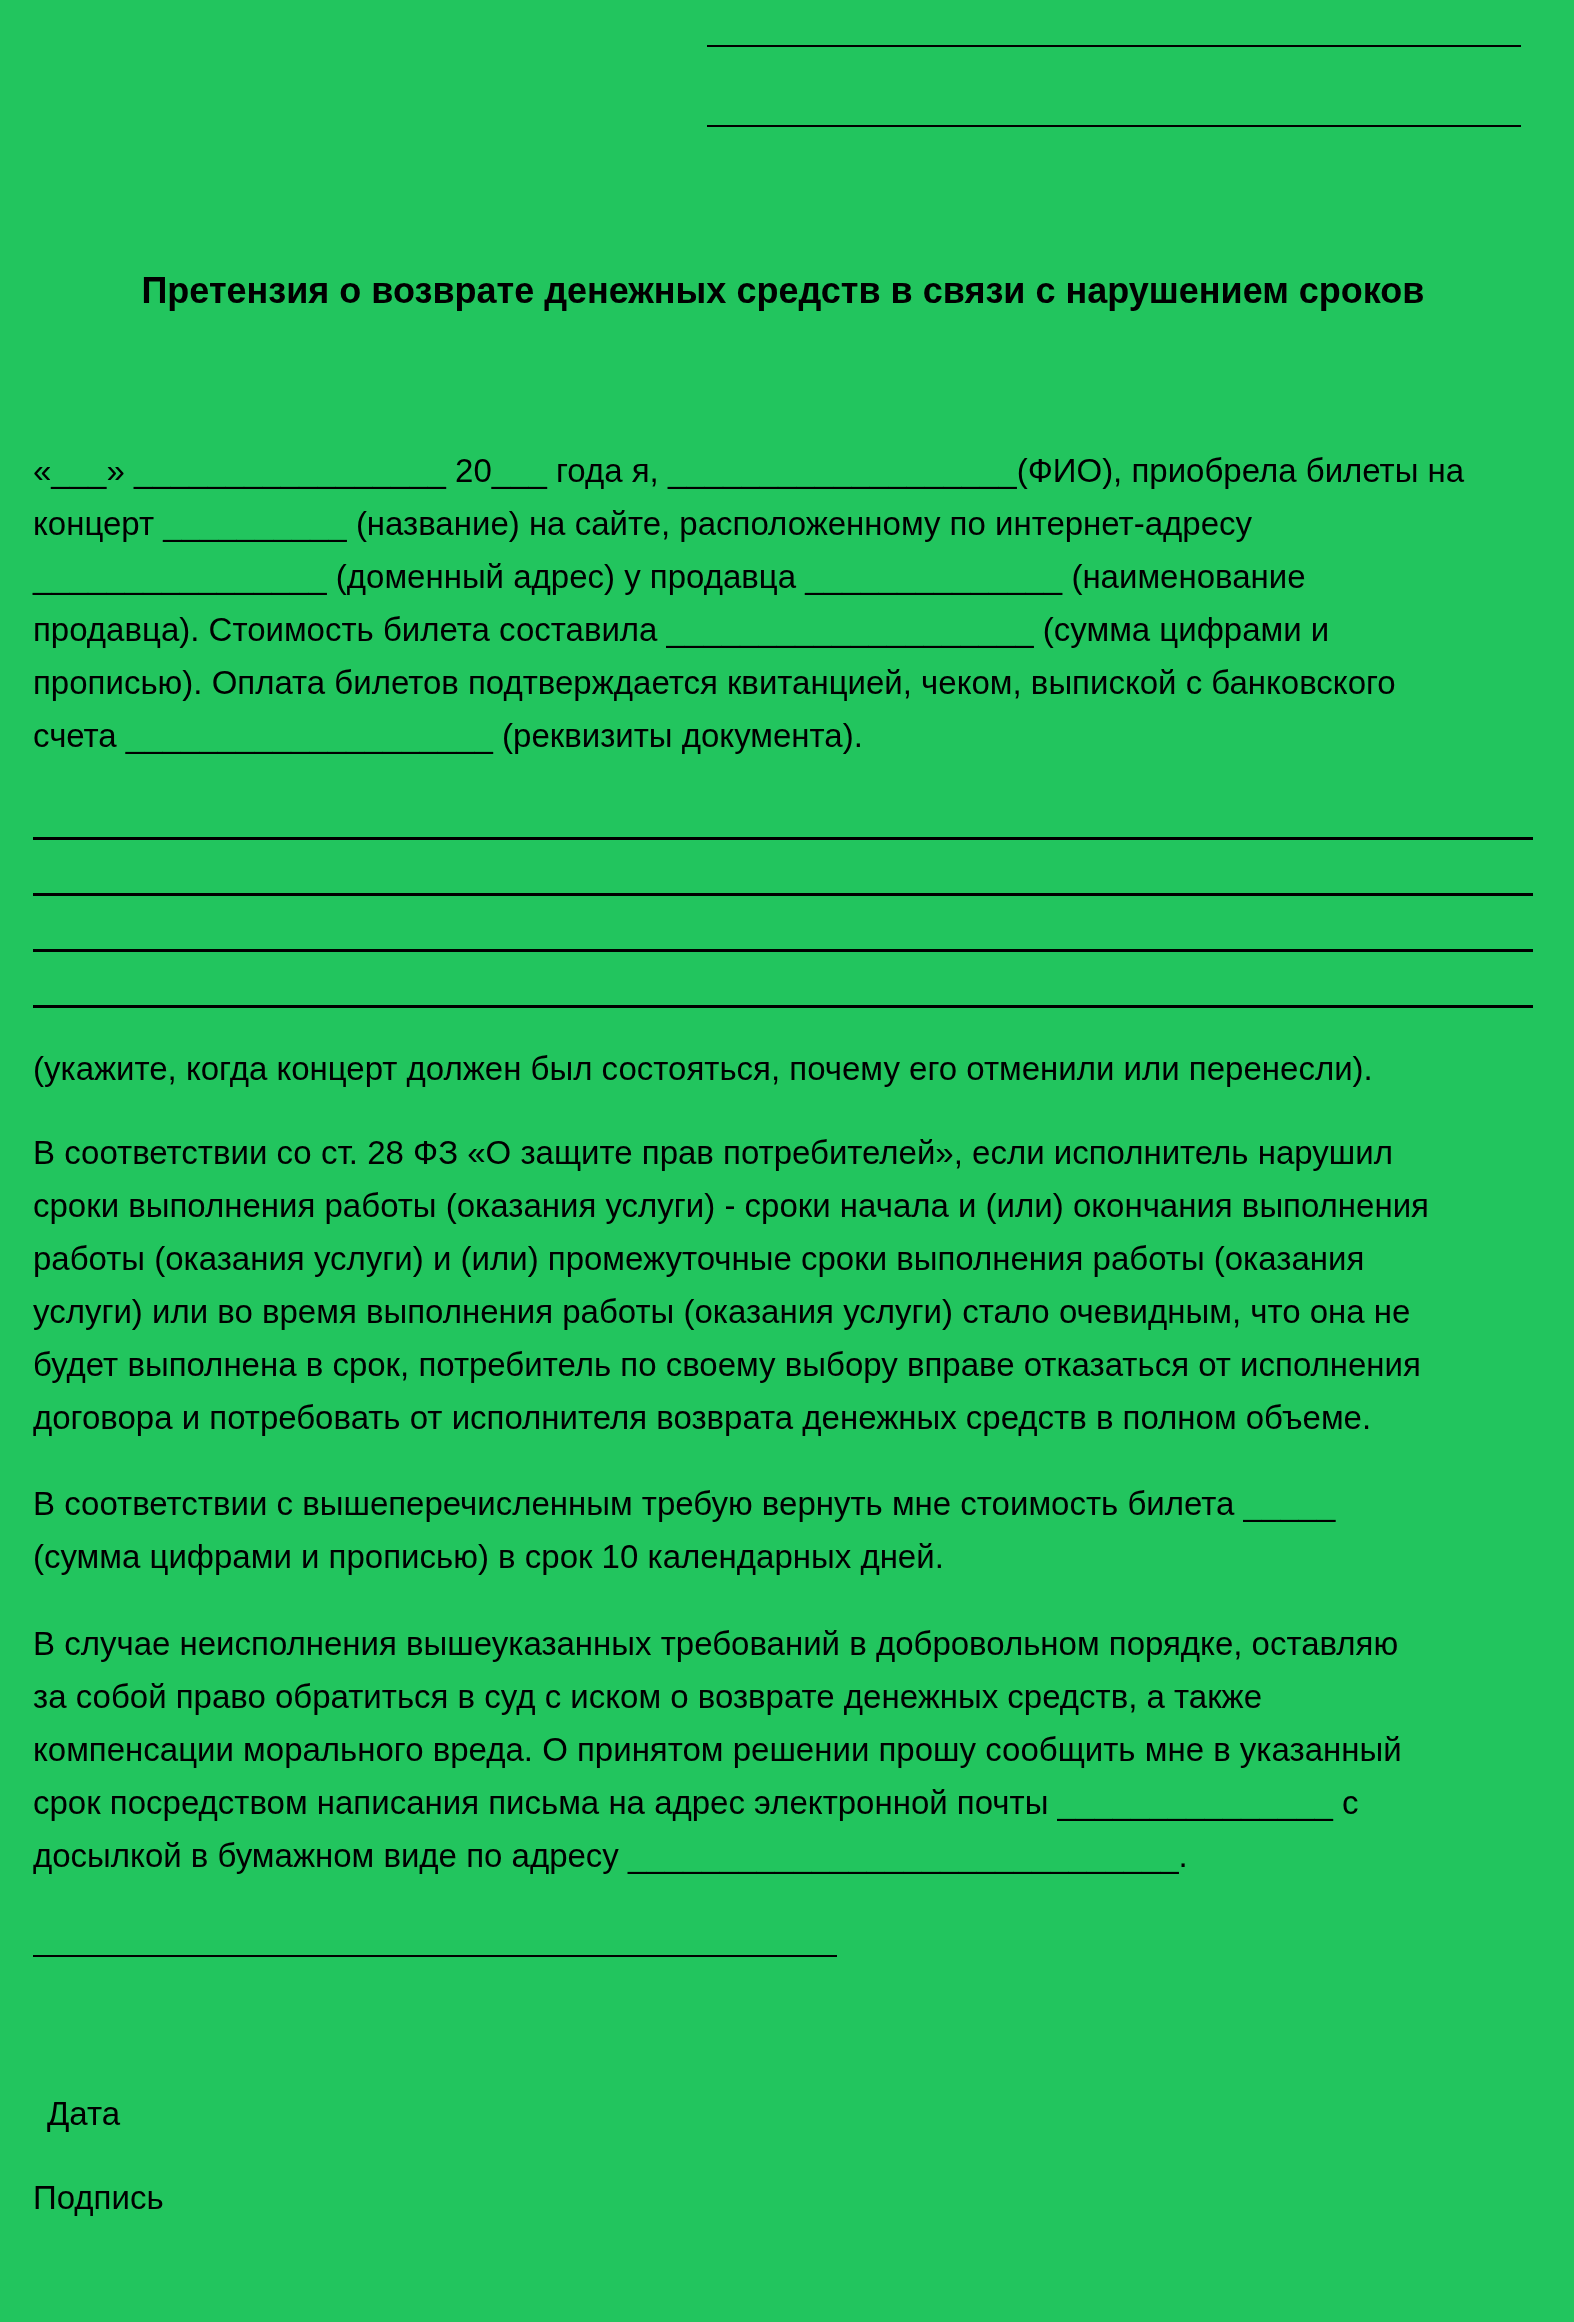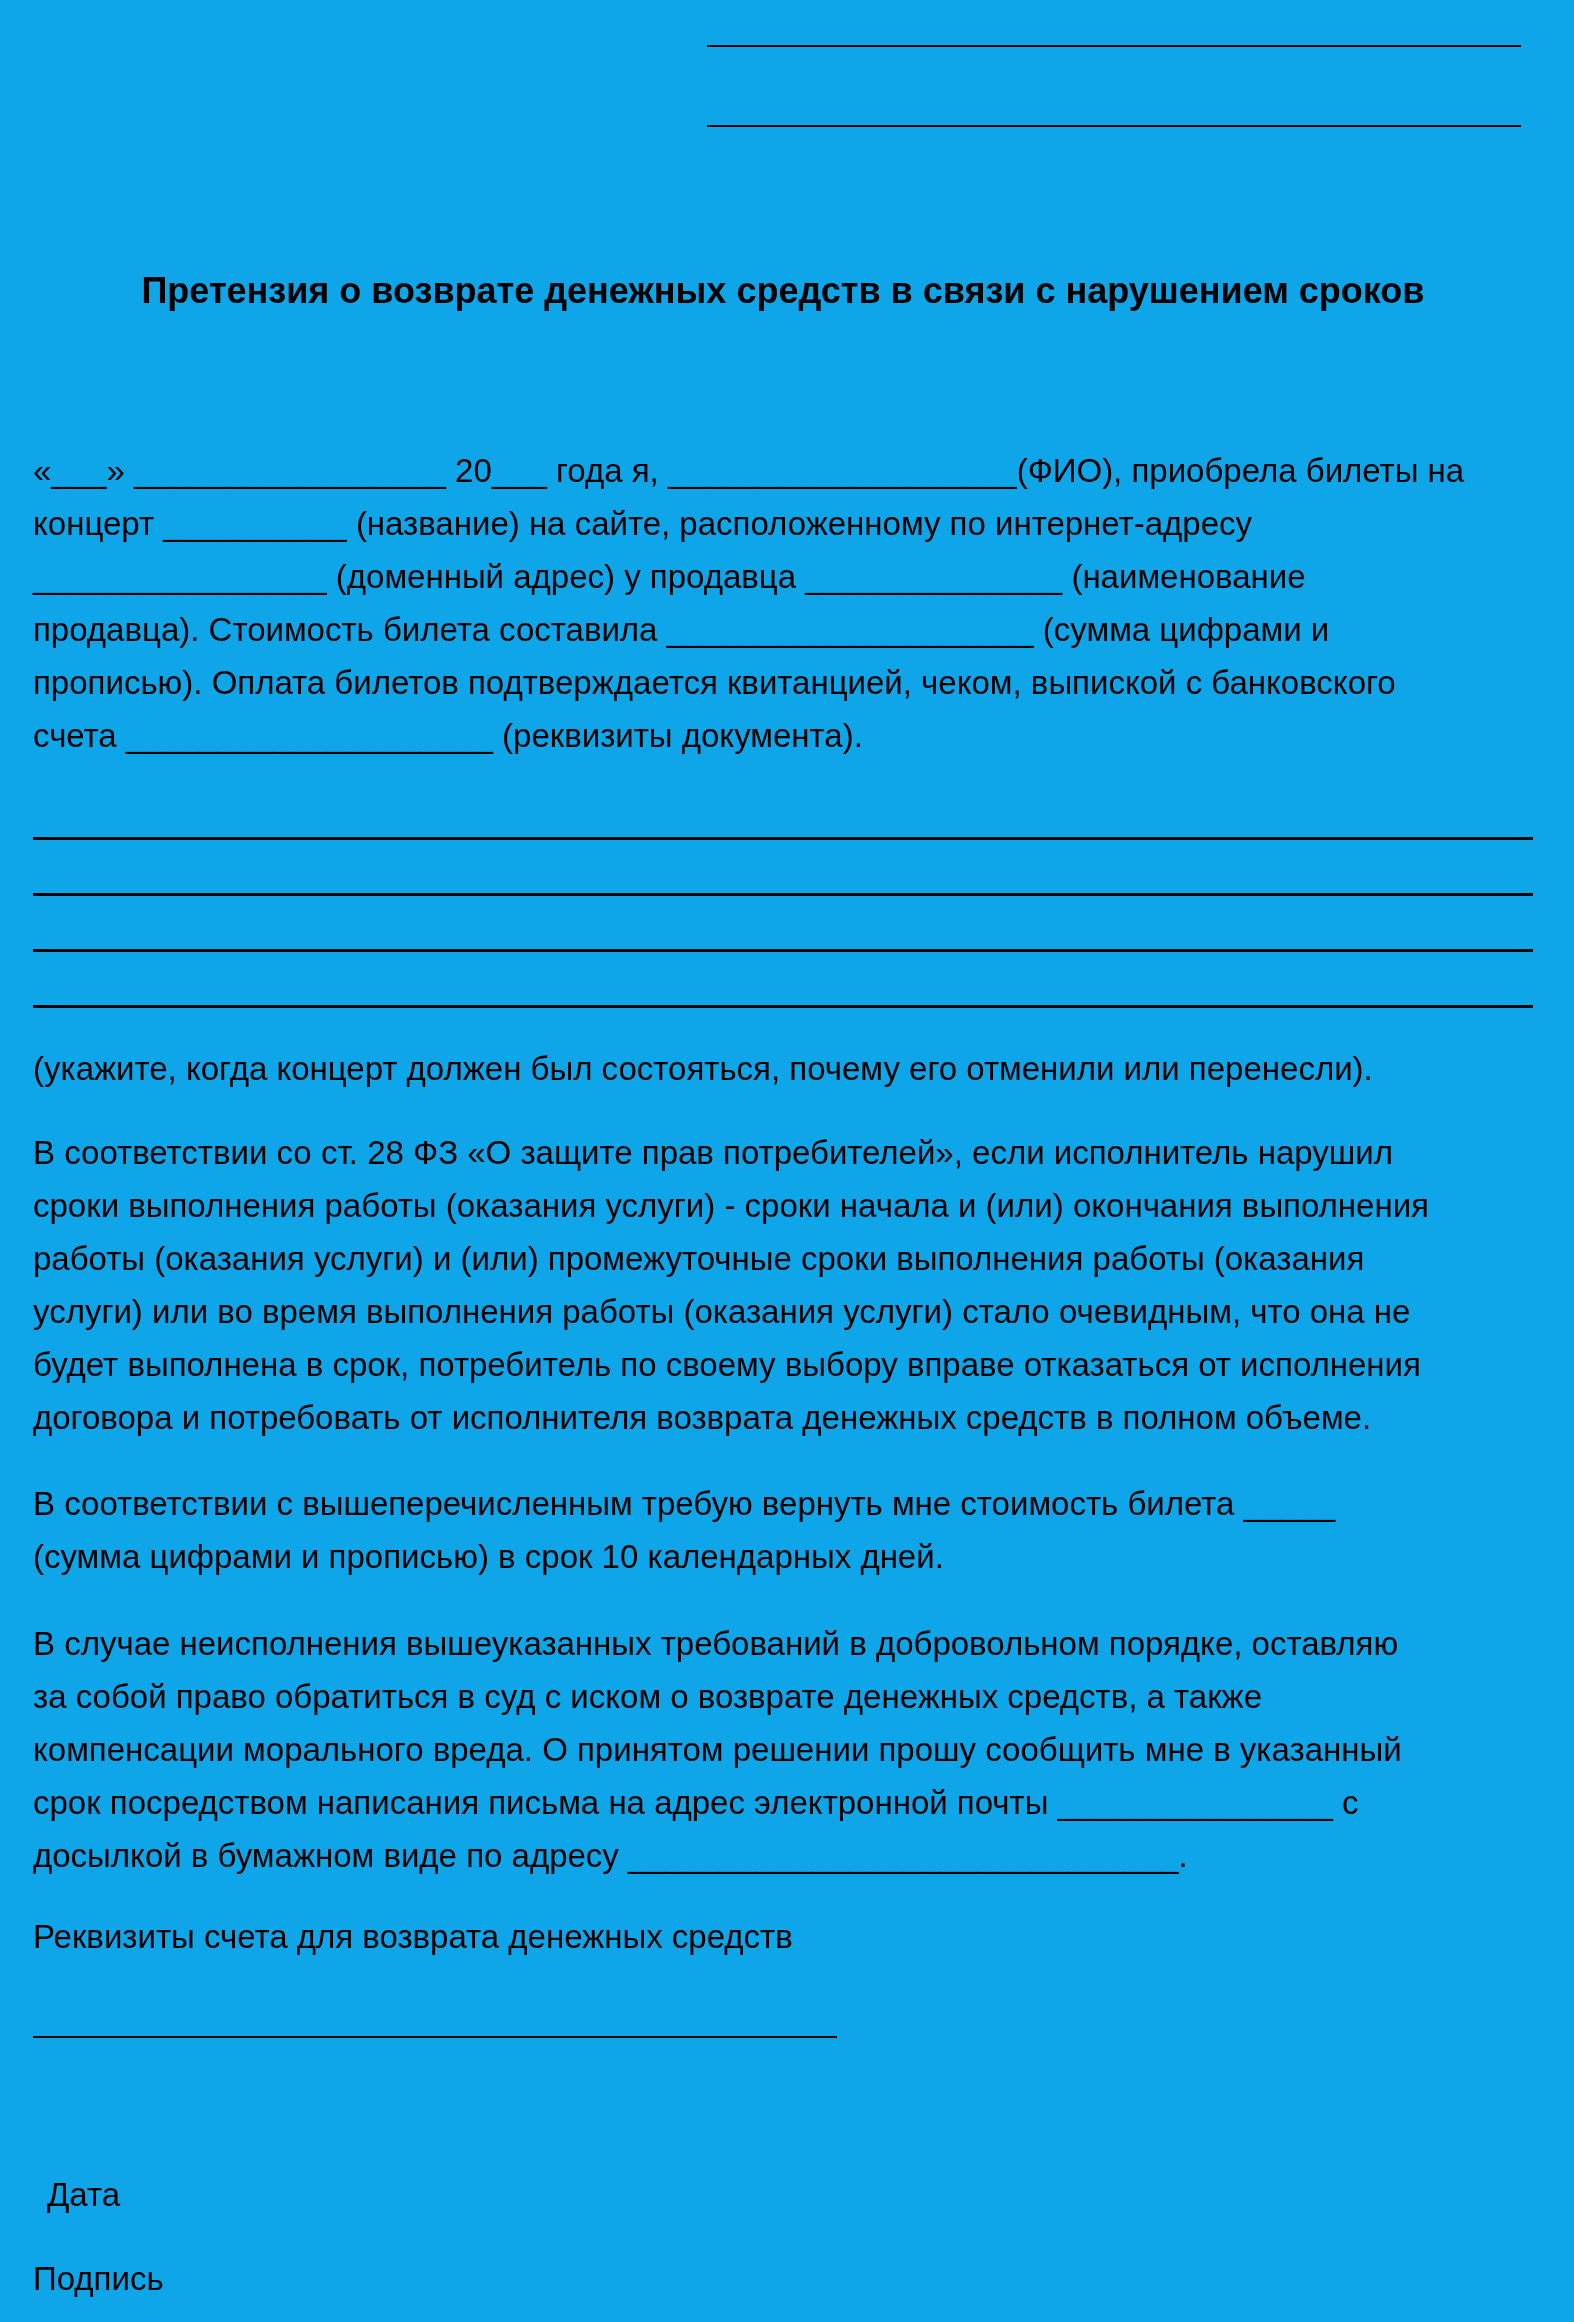--- a/index.html
+++ b/index.html
@@ -2,21 +2,21 @@
 <html style="font-size:15px"><head>
 <meta charset="utf-8">
 <style>
   html, body { margin: 0; padding: 0; background: #ffffff; }
   .page {
     position: relative;
     width: 1574px;
     height: 2323px;
     box-sizing: border-box;
     padding: 0 41px 0 33px;
-    background: #0ea5e9;
+    background: #22c55e;
     color: #000000;
     font-family: "Liberation Sans", "DejaVu Sans", sans-serif;
     overflow: hidden;
   }
   .rline { height: 0; border-top: 3.7px solid #000000; }
   .rline.thin { border-top-width: 2.8px; }
 
   .recipient { width: 814px; margin: 0 12px 0 auto; padding-top: 45px; }
   .recipient .rline + .rline { margin-top: 78px; }
 
@@ -84,21 +84,20 @@
 
   <p class="para demand">В соответствии с вышеперечисленным требую вернуть мне стоимость билета _____
 (сумма цифрами и прописью) в срок 10 календарных дней.</p>
 
   <p class="para consequences">В случае неисполнения вышеуказанных требований в добровольном порядке, оставляю
 за собой право обратиться в суд с иском о возврате денежных средств, а также
 компенсации морального вреда. О принятом решении прошу сообщить мне в указанный
 срок посредством написания письма на адрес электронной почты _______________ с
 досылкой в бумажном виде по адресу ______________________________.</p>
 
-  <p class="para requisites">Реквизиты счета для возврата денежных средств</p>
 
   <div class="rline thin account"></div>
 
   <p class="para date">Дата</p>
 
   <p class="para signature">Подпись</p>
 
 </div>
 
 

